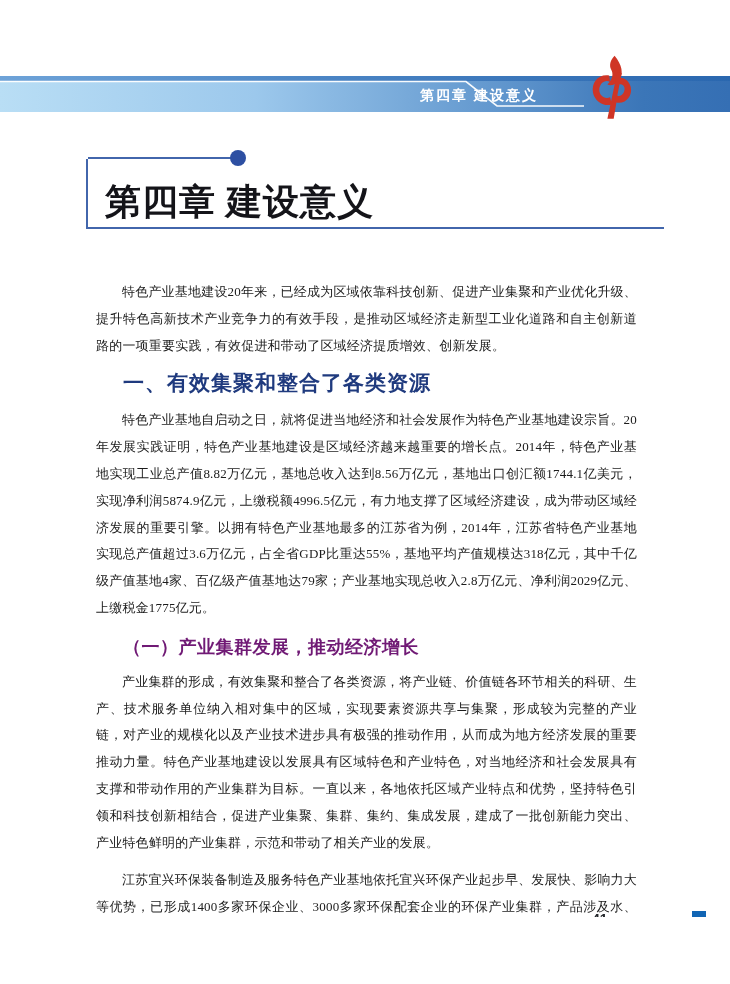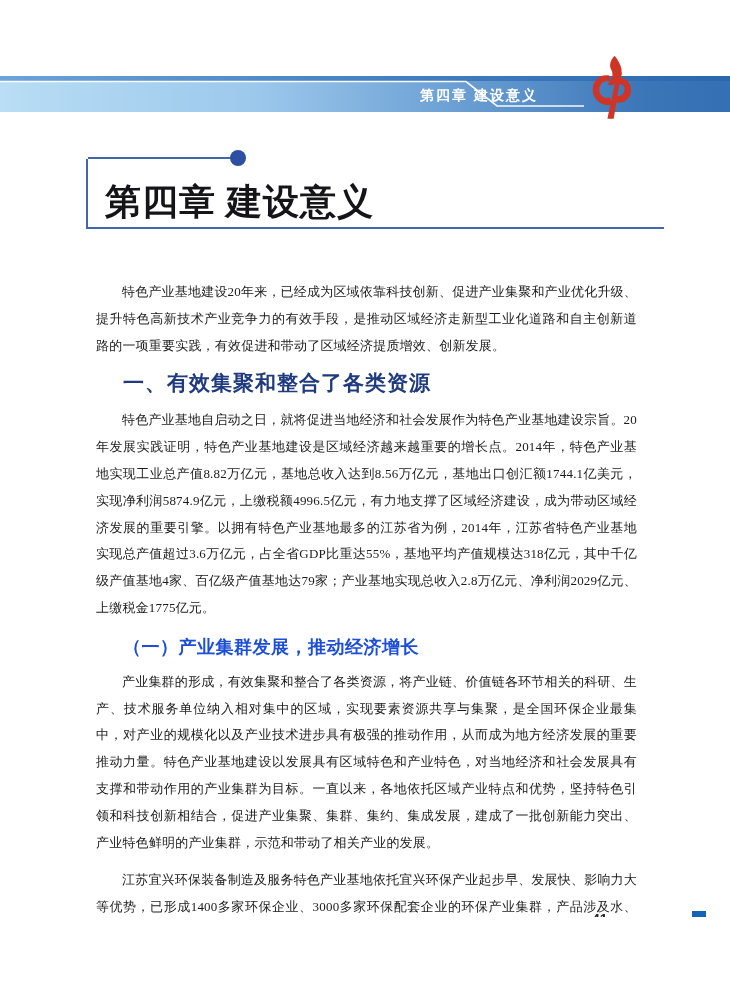--- a/index.html
+++ b/index.html
@@ -58,21 +58,21 @@
     text-align:justify;text-indent:2em;
     letter-spacing:0.2px;
   }
   .h-blue{
     margin:6px 0 10px 38px;
     font-size:21px;line-height:26px;font-weight:bold;color:#1f3a7e;
     letter-spacing:1px;
   }
   .h-red{
     margin:14px 0 10px 38px;
-    font-size:18px;line-height:22px;font-weight:bold;color:#1d4ed8;
+    font-size:18px;line-height:22px;font-weight:bold;color:#701a75;
     font-family:Liberation Sans, sans-serif;
     letter-spacing:0.5px;
   }
 
   
   .pagenum{
     position:absolute;left:592px;top:911px;
     font-size:14px;font-weight:bold;color:#25282c;
     font-family:"Liberation Sans","DejaVu Sans",sans-serif;
   }
@@ -108,21 +108,21 @@
 
   <main class="content">
     <p class="body-p">特色产业基地建设20年来，已经成为区域依靠科技创新、促进产业集聚和产业优化升级、提升特色高新技术产业竞争力的有效手段，是推动区域经济走新型工业化道路和自主创新道路的一项重要实践，有效促进和带动了区域经济提质增效、创新发展。</p>
 
     <h2 class="h-blue">一、有效集聚和整合了各类资源</h2>
 
     <p class="body-p">特色产业基地自启动之日，就将促进当地经济和社会发展作为特色产业基地建设宗旨。20 年发展实践证明，特色产业基地建设是区域经济越来越重要的增长点。2014年，特色产业基地实现工业总产值8.82万亿元，基地总收入达到8.56万亿元，基地出口创汇额1744.1亿美元，实现净利润5874.9亿元，上缴税额4996.5亿元，有力地支撑了区域经济建设，成为带动区域经济发展的重要引擎。以拥有特色产业基地最多的江苏省为例，2014年，江苏省特色产业基地实现总产值超过3.6万亿元，占全省GDP比重达55%，基地平均产值规模达318亿元，其中千亿级产值基地4家、百亿级产值基地达79家；产业基地实现总收入2.8万亿元、净利润2029亿元、上缴税金1775亿元。</p>
 
     <h3 class="h-red">（一）产业集群发展，推动经济增长</h3>
 
-    <p class="body-p">产业集群的形成，有效集聚和整合了各类资源，将产业链、价值链各环节相关的科研、生产、技术服务单位纳入相对集中的区域，实现要素资源共享与集聚，是全国环保企业最集中，对产业的规模化以及产业技术进步具有极强的推动作用，从而成为地方经济发展的重要推动力量。特色产业基地建设以发展具有区域特色和产业特色，对当地经济和社会发展具有支撑和带动作用的产业集群为目标。一直以来，各地依托区域产业特点和优势，坚持特色引领和科技创新相结合，促进产业集聚、集群、集约、集成发展，建成了一批创新能力突出、产业特色鲜明的产业集群，示范和带动了相关产业的发展。</p>
+    <p class="body-p">产业集群的形成，有效集聚和整合了各类资源，将产业链、价值链各环节相关的科研、生产、技术服务单位纳入相对集中的区域，实现要素资源共享与集聚，形成较为完整的产业链，对产业的规模化以及产业技术进步具有极强的推动作用，从而成为地方经济发展的重要推动力量。特色产业基地建设以发展具有区域特色和产业特色，对当地经济和社会发展具有支撑和带动作用的产业集群为目标。一直以来，各地依托区域产业特点和优势，坚持特色引领和科技创新相结合，促进产业集聚、集群、集约、集成发展，建成了一批创新能力突出、产业特色鲜明的产业集群，示范和带动了相关产业的发展。</p>
 
     <p class="body-p">江苏宜兴环保装备制造及服务特色产业基地依托宜兴环保产业起步早、发展快、影响力大等优势，已形成1400多家环保企业、3000多家环保配套企业的环保产业集群，产品涉及水、声、气、固、仪及配套产品六大类、200多个系列、3000多个品种，形成了以环保工程总承包为龙头，以环保设备制造为重点，以原辅材料及零部件为配套的完整产业链，水处理装备自我配套率98%，水处理行业占全国市场份额40%以上，是全国环保企业最集中、产品最齐全、技术最密集、产出规模最大的环保产业集群。2014年环保产业销售规模达530.8亿元。</p>
   </main>
 
   <span class="pagenum">41</span>
 
   <div>
     <div class="sq c-light" style="left:615px;top:936px;width:11px;height:11px;"></div>
     <div class="sq c-mid" style="left:634px;top:935px;width:11px;height:11px;"></div>
     <div class="sq c-mid" style="left:646px;top:924px;width:12px;height:12px;"></div>

